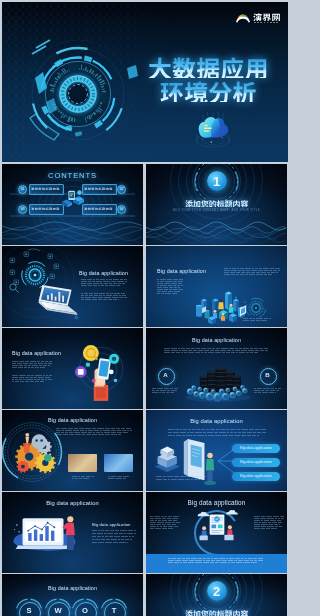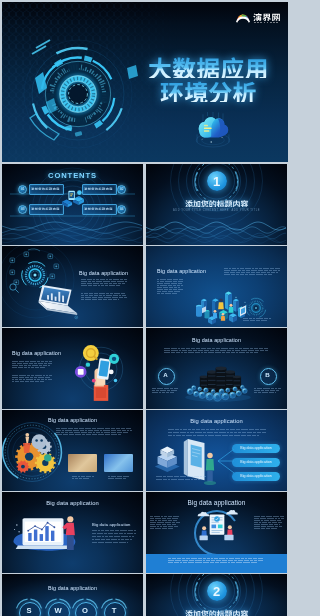--- a/index.html
+++ b/index.html
@@ -306,21 +306,21 @@
           <path d="M8 52 L133 52"></path>
         </g>
         <g>
           <path d="M0 62.0 L2 62.7 L4 63.4 L6 64.0 L8 64.6 L10 65.1 L12 65.5 L14 65.8 L16 66.0 L18 66.0 L20 65.9 L22 65.7 L24 65.4 L26 64.9 L28 64.4 L30 63.8 L32 63.1 L34 62.4 L36 61.7 L38 61.0 L40 60.4 L42 59.7 L44 59.2 L46 58.7 L48 58.4 L50 58.1 L52 58.0 L54 58.0 L56 58.2 L58 58.4 L60 58.8 L62 59.3 L64 59.8 L66 60.4 L68 61.1 L70 61.8 L72 62.5 L74 63.2 L76 63.9 L78 64.5 L80 65.0 L82 65.4 L84 65.7 L86 65.9 L88 66.0 L90 65.9 L92 65.8 L94 65.5 L96 65.1 L98 64.5 L100 64.0 L102 63.3 L104 62.6 L106 61.9 L108 61.2 L110 60.5 L112 59.9 L114 59.3 L116 58.8 L118 58.5 L120 58.2 L122 58.0 L124 58.0 L126 58.1 L128 58.3 L130 58.7 L132 59.1 L134 59.7 L136 60.3 L138 60.9 L140 61.6" fill="none" stroke="#4aaee8" stroke-width="0.55" opacity="0.75"></path>
           <path d="M0 68.6 L2 68.1 L4 67.5 L6 66.8 L8 66.0 L10 65.3 L12 64.6 L14 64.0 L16 63.5 L18 63.1 L20 62.9 L22 62.8 L24 62.9 L26 63.2 L28 63.6 L30 64.2 L32 64.8 L34 65.5 L36 66.3 L38 67.0 L40 67.7 L42 68.3 L44 68.7 L46 69.0 L48 69.2 L50 69.2 L52 69.0 L54 68.6 L56 68.1 L58 67.5 L60 66.9 L62 66.1 L64 65.4 L66 64.7 L68 64.1 L70 63.5 L72 63.1 L74 62.9 L76 62.8 L78 62.9 L80 63.2 L82 63.6 L84 64.1 L86 64.7 L88 65.5 L90 66.2 L92 66.9 L94 67.6 L96 68.2 L98 68.7 L100 69.0 L102 69.2 L104 69.2 L106 69.0 L108 68.7 L110 68.2 L112 67.6 L114 66.9 L116 66.2 L118 65.5 L120 64.8 L122 64.1 L124 63.6 L126 63.2 L128 62.9 L130 62.8 L132 62.9 L134 63.1 L136 63.5 L138 64.0 L140 64.7" fill="none" stroke="#3f9fdc" stroke-width="0.5" opacity="0.6"></path>
           <path d="M0 74.5 L2 74.7 L4 74.9 L6 75.0 L8 75.0 L10 74.9 L12 74.7 L14 74.5 L16 74.1 L18 73.7 L20 73.2 L22 72.7 L24 72.1 L26 71.5 L28 70.8 L30 70.2 L32 69.5 L34 68.9 L36 68.2 L38 67.6 L40 67.0 L42 66.5 L44 66.1 L46 65.7 L48 65.4 L50 65.2 L52 65.0 L54 65.0 L56 65.0 L58 65.2 L60 65.4 L62 65.7 L64 66.1 L66 66.5 L68 67.0 L70 67.6 L72 68.2 L74 68.8 L76 69.5 L78 70.2 L80 70.8 L82 71.5 L84 72.1 L86 72.7 L88 73.2 L90 73.7 L92 74.1 L94 74.5 L96 74.7 L98 74.9 L100 75.0 L102 75.0 L104 74.9 L106 74.7 L108 74.5 L110 74.1 L112 73.7 L114 73.2 L116 72.7 L118 72.1 L120 71.5 L122 70.8 L124 70.2 L126 69.5 L128 68.9 L130 68.2 L132 67.6 L134 67.0 L136 66.5 L138 66.1 L140 65.7" fill="none" stroke="#3b97d4" stroke-width="0.5" opacity="0.5"></path>
           <path d="M0 72.1 L2 71.2 L4 70.4 L6 69.9 L8 69.5 L10 69.4 L12 69.6 L14 69.9 L16 70.6 L18 71.3 L20 72.3 L22 73.2 L24 74.2 L26 75.0 L28 75.7 L30 76.3 L32 76.5 L34 76.6 L36 76.4 L38 75.9 L40 75.3 L42 74.4 L44 73.5 L46 72.6 L48 71.6 L50 70.8 L52 70.1 L54 69.7 L56 69.4 L58 69.4 L60 69.7 L62 70.2 L64 70.9 L66 71.8 L68 72.7 L70 73.7 L72 74.6 L74 75.4 L76 76.0 L78 76.4 L80 76.6 L82 76.5 L84 76.2 L86 75.6 L88 74.9 L90 74.0 L92 73.0 L94 72.1 L96 71.2 L98 70.4 L100 69.9 L102 69.5 L104 69.4 L106 69.6 L108 69.9 L110 70.6 L112 71.3 L114 72.3 L116 73.2 L118 74.2 L120 75.0 L122 75.7 L124 76.3 L126 76.5 L128 76.6 L130 76.4 L132 75.9 L134 75.3 L136 74.4 L138 73.5 L140 72.6" fill="none" stroke="#2f83c0" stroke-width="0.5" opacity="0.45"></path>
           <path d="M0 77.9 L2 78.4 L4 78.6 L6 78.4 L8 77.9 L10 77.2 L12 76.2 L14 75.3 L16 74.4 L18 73.8 L20 73.4 L22 73.5 L24 73.8 L26 74.5 L28 75.4 L30 76.3 L32 77.3 L34 78.0 L36 78.5 L38 78.6 L40 78.4 L42 77.8 L44 77.0 L46 76.0 L48 75.1 L50 74.3 L52 73.7 L54 73.4 L56 73.5 L58 73.9 L60 74.7 L62 75.6 L64 76.5 L66 77.4 L68 78.1 L70 78.5 L72 78.6 L74 78.3 L76 77.6 L78 76.8 L80 75.8 L82 74.9 L84 74.1 L86 73.6 L88 73.4 L90 73.6 L92 74.1 L94 74.9 L96 75.8 L98 76.7 L100 77.6 L102 78.2 L104 78.6 L106 78.5 L108 78.2 L110 77.5 L112 76.6 L114 75.6 L116 74.7 L118 74.0 L120 73.5 L122 73.4 L124 73.7 L126 74.2 L128 75.0 L130 76.0 L132 76.9 L134 77.8 L136 78.3 L138 78.6 L140 78.5" fill="none" stroke="#2a76b0" stroke-width="0.45" opacity="0.35"></path>
         </g>
       </svg>
-      <div class="en" style="left:0;top:7px;width:141px;text-align:center;font-size:7.6px;font-weight:bold;letter-spacing:.9px;color:#7fd4ff;text-shadow:0 0 5px rgba(60,190,255,.9)">CONTENTS</div>
+      <div class="en" style="left:0;top:7px;width:141px;text-align:center;font-size:7.6px;font-weight:normal;letter-spacing:.9px;color:#7fd4ff;text-shadow:0 0 5px rgba(60,190,255,.9)">CONTENTS</div>
       <div class="abs" style="left:27px;top:20px;width:33px;height:8.6px;border:.6px solid #3f9fd8;border-radius:1px;background:linear-gradient(to right,rgba(20,84,140,.82),rgba(10,46,84,.55));box-shadow:0 0 3px rgba(60,170,240,.4) inset"></div>
       <div class="abs" style="left:29.2px;top:22.5px">
         <svg width="28.5" height="3.3" viewBox="0 -880 8630 1000" xmlns="http://www.w3.org/2000/svg">
           <g transform="scale(1,-1) translate(0,-120)" fill="#bfe4ff">
             <path d="M388 288C368 207 329 126 270 76L358 6C425 69 461 165 484 255ZM626 234C657 168 686 80 693 22L788 59C777 117 748 202 714 268ZM751 255C807 178 862 73 882 3L982 56C959 125 904 226 844 301ZM512 387V32C512 21 509 18 496 18C484 18 445 18 408 19C421 -12 434 -57 438 -88C501 -88 547 -87 580 -70C615 -52 622 -22 622 30V387ZM75 757C132 729 203 684 236 650L308 746C272 780 199 819 142 844ZM28 485C85 460 157 417 190 385L261 482C224 514 151 552 94 574ZM48 -13 156 -79C201 19 247 133 285 238L189 305C146 189 89 64 48 -13ZM284 612V504H448C398 437 331 386 244 351C268 329 308 281 323 256C438 312 525 393 586 504H660C716 403 803 315 905 269C922 299 958 342 984 365C907 393 837 444 788 504H955V612H634C644 640 653 670 659 701C753 712 843 727 919 749L830 844C706 808 497 789 312 784C324 757 339 710 343 681C404 682 468 685 532 690C526 662 518 636 508 612Z" transform="translate(0 0)"></path>
             <path d="M559 735V-69H674V1H803V-62H923V735ZM674 116V619H803V116ZM169 835 168 670H50V553H167C160 317 133 126 20 -2C50 -20 90 -61 108 -90C238 59 273 284 283 553H385C378 217 370 93 350 66C340 51 331 47 316 47C298 47 262 48 222 51C242 17 255 -35 256 -69C303 -71 347 -71 377 -65C410 -58 432 -47 455 -13C487 33 494 188 502 615C503 631 503 670 503 670H286L287 835Z" transform="translate(1090 0)"></path>
             <path d="M445 592C420 528 377 459 329 415C355 400 401 371 423 353C471 404 524 486 555 564ZM288 223V67C288 -38 318 -71 447 -71C473 -71 580 -71 608 -71C707 -71 740 -39 754 91C721 98 671 116 648 134C643 48 636 35 597 35C570 35 482 35 461 35C414 35 407 39 407 68V223ZM696 185C767 115 838 18 863 -50L971 10C941 81 866 173 795 239ZM164 220C142 136 97 57 30 9L129 -59C206 -1 245 90 272 183ZM372 250C433 214 506 158 538 116L624 192C606 213 577 237 546 260C593 261 629 264 659 278C695 295 703 324 703 376V663H818C808 634 798 607 789 585L726 558C769 491 815 399 834 340L938 389C920 438 885 506 847 565L888 557C911 606 941 682 962 749L878 767L859 764H540C548 783 555 802 562 821L452 849C423 762 371 677 307 624C332 607 376 568 395 548C427 579 458 619 486 663H589V378C589 367 585 365 572 364C560 364 518 364 481 365C493 342 506 311 513 283C493 296 472 309 453 319ZM255 850C201 745 111 642 20 577C42 554 78 504 92 480C117 500 143 523 168 549V262H283V686C312 728 339 771 361 813Z" transform="translate(2180 0)"></path>
             <path d="M536 406C585 333 647 234 675 173L777 235C746 294 679 390 630 459ZM585 849C556 730 508 609 450 523V687H295C312 729 330 781 346 831L216 850C212 802 200 737 187 687H73V-60H182V14H450V484C477 467 511 442 528 426C559 469 589 524 616 585H831C821 231 808 80 777 48C765 34 754 31 734 31C708 31 648 31 584 37C605 4 621 -47 623 -80C682 -82 743 -83 781 -78C822 -71 850 -60 877 -22C919 31 930 191 943 641C944 655 944 695 944 695H661C676 737 690 780 701 822ZM182 583H342V420H182ZM182 119V316H342V119Z" transform="translate(3270 0)"></path>
             <path d="M467 788V676H908V788ZM773 315C816 212 856 78 866 -4L974 35C961 119 917 248 872 349ZM465 345C441 241 399 132 348 63C374 50 421 18 442 1C494 79 544 203 573 320ZM421 549V437H617V54C617 41 613 38 600 38C587 38 545 37 505 39C521 4 536 -49 539 -84C607 -84 656 -82 693 -62C731 -42 739 -8 739 51V437H964V549ZM173 850V652H34V541H150C124 429 74 298 16 226C37 195 66 142 77 109C113 161 146 238 173 321V-89H292V385C319 342 346 296 360 266L424 361C406 385 321 489 292 520V541H409V652H292V850Z" transform="translate(4360 0)"></path>
             <path d="M196 607H344V560H196ZM196 730H344V683H196ZM90 811V479H455V811ZM680 517C675 279 662 169 455 108C474 91 499 53 509 30C746 104 772 246 778 517ZM731 169C787 126 863 65 899 27L969 101C929 137 852 195 796 234ZM94 299C91 162 78 42 20 -34C43 -46 86 -74 103 -89C131 -49 150 -1 164 55C243 -51 367 -70 552 -70H936C942 -40 959 6 975 28C894 25 620 25 553 25C465 25 391 28 332 46V166H477V253H332V334H498V421H44V334H231V105C212 124 197 147 183 177C187 213 189 252 191 292ZM526 642V223H624V557H826V229H927V642H747L782 714H965V809H495V714H664C657 689 648 664 639 642Z" transform="translate(5450 0)"></path>

